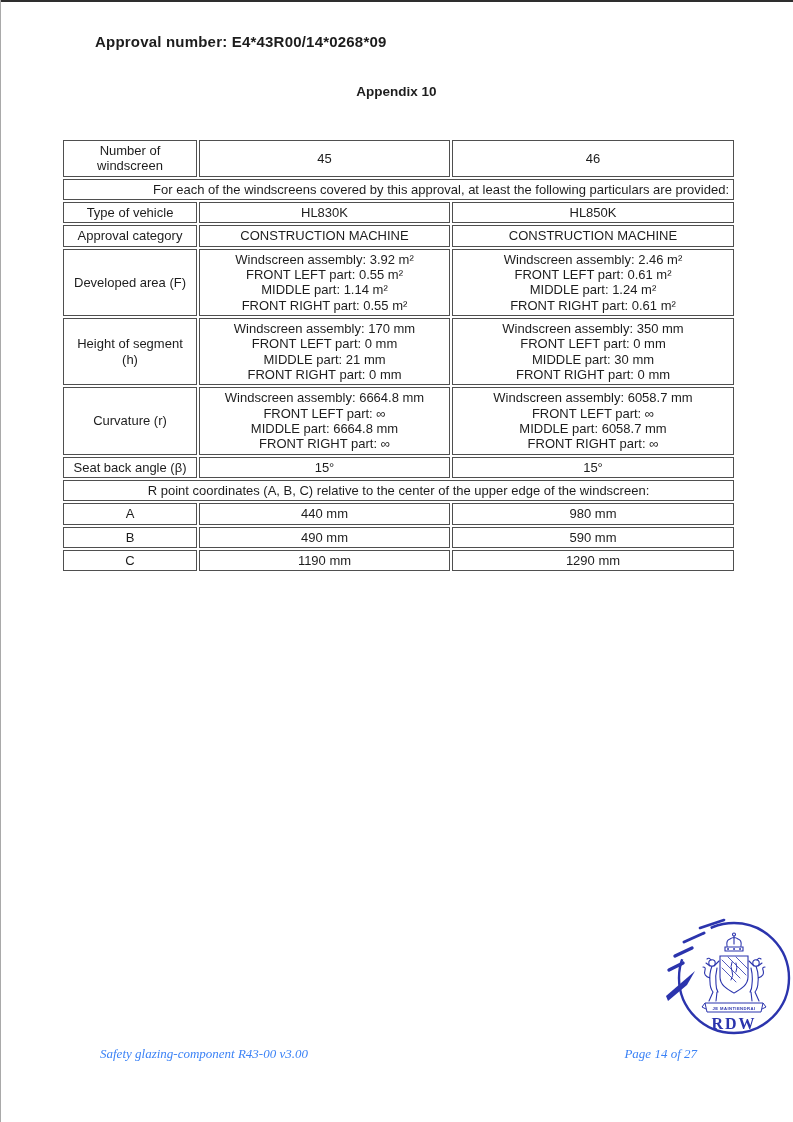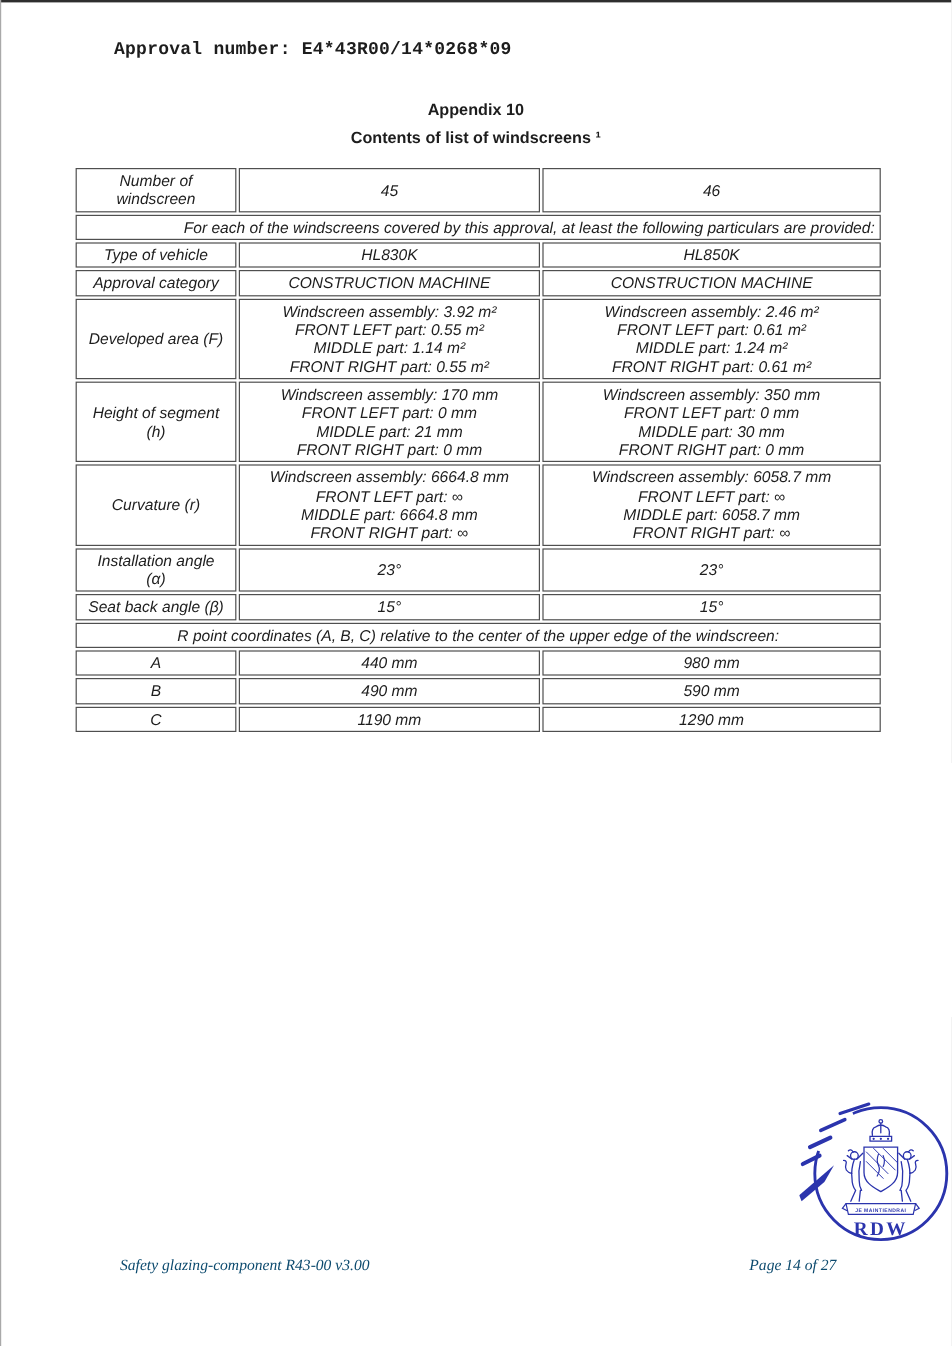--- a/index.html
+++ b/index.html
@@ -12,65 +12,63 @@
     background: #ffffff;
     font-family: "Liberation Sans", sans-serif;
     color: #1d1d1d;
     overflow: hidden;
   }
   .scan-edge-top  { position: absolute; top: 0; left: 0; width: 100%; height: 2px; background: #2e2e2e; }
   .scan-edge-left { position: absolute; top: 0; left: 0; width: 1px; height: 100%; background: #a9a9a9; }
 
   .approval {
     position: absolute; top: 33px; left: 95px;
-    font-family: Liberation Mono, monospace;
+    font-family: Liberation Sans, sans-serif;
     font-weight: bold; font-size: 15px; letter-spacing: 0.2px;
   }
   .center-title {
     position: absolute; left: 0; width: 100%;
     text-align: center; font-weight: bold; font-size: 13.5px;
   }
   .t-appendix { top: 84px; }
   .t-subtitle { top: 107px; }
 
   table.ws {
     position: absolute; top: 138px; left: 61px;
     width: 671px;
     border-collapse: separate; border-spacing: 2px;
     table-layout: fixed;
-    font-style: italic;
   }
   table.ws td {
     border: 1px solid #4f4f4f;
     text-align: center; vertical-align: middle;
     font-size: 13px; line-height: 1.18;
     padding: 2px 5px;
     white-space: pre-line;
   }
   table.ws td.note-left { text-align: right; padding: 2px 4px; }
 
   .footer {
     position: absolute; top: 1046px; left: 100px; right: 96px;
     display: flex; justify-content: space-between;
     font-family: "Liberation Serif", serif; font-style: italic; font-size: 13px;
-    color: #0c4a6e;
+    color: #3b82f6;
   }
 
   .logo-wrap { position: absolute; left: 666px; top: 916px; width: 134px; height: 128px; }
 </style>
 </head>
 <body>
 
 <div class="page">
   <div class="scan-edge-top"></div>
   <div class="scan-edge-left"></div>
 
   <div class="approval">Approval number: E4*43R00/14*0268*09</div>
   <div class="center-title t-appendix">Appendix 10</div>
-  <div class="center-title t-subtitle">Contents of list of windscreens ¹</div>
 
   <table class="ws">
     <colgroup>
       <col style="width:134px">
         <col style="width:251px">
         <col style="width:282px">
     </colgroup>
     <tbody>
       <tr>
         <td>Number of
@@ -119,26 +117,20 @@
         <td>Windscreen assembly: 6664.8 mm
 FRONT LEFT part: ∞
 MIDDLE part: 6664.8 mm
 FRONT RIGHT part: ∞</td>
         <td>Windscreen assembly: 6058.7 mm
 FRONT LEFT part: ∞
 MIDDLE part: 6058.7 mm
 FRONT RIGHT part: ∞</td>
       </tr>
       <tr>
-        <td>Installation angle
-(α)</td>
-        <td>23°</td>
-        <td>23°</td>
-      </tr>
-      <tr>
         <td>Seat back angle (β)</td>
         <td>15°</td>
         <td>15°</td>
       </tr>
       <tr>
         <td colspan="3">R point coordinates (A, B, C) relative to the center of the upper edge of the windscreen:</td>
       </tr>
       <tr>
         <td>A</td>
         <td>440 mm</td>

